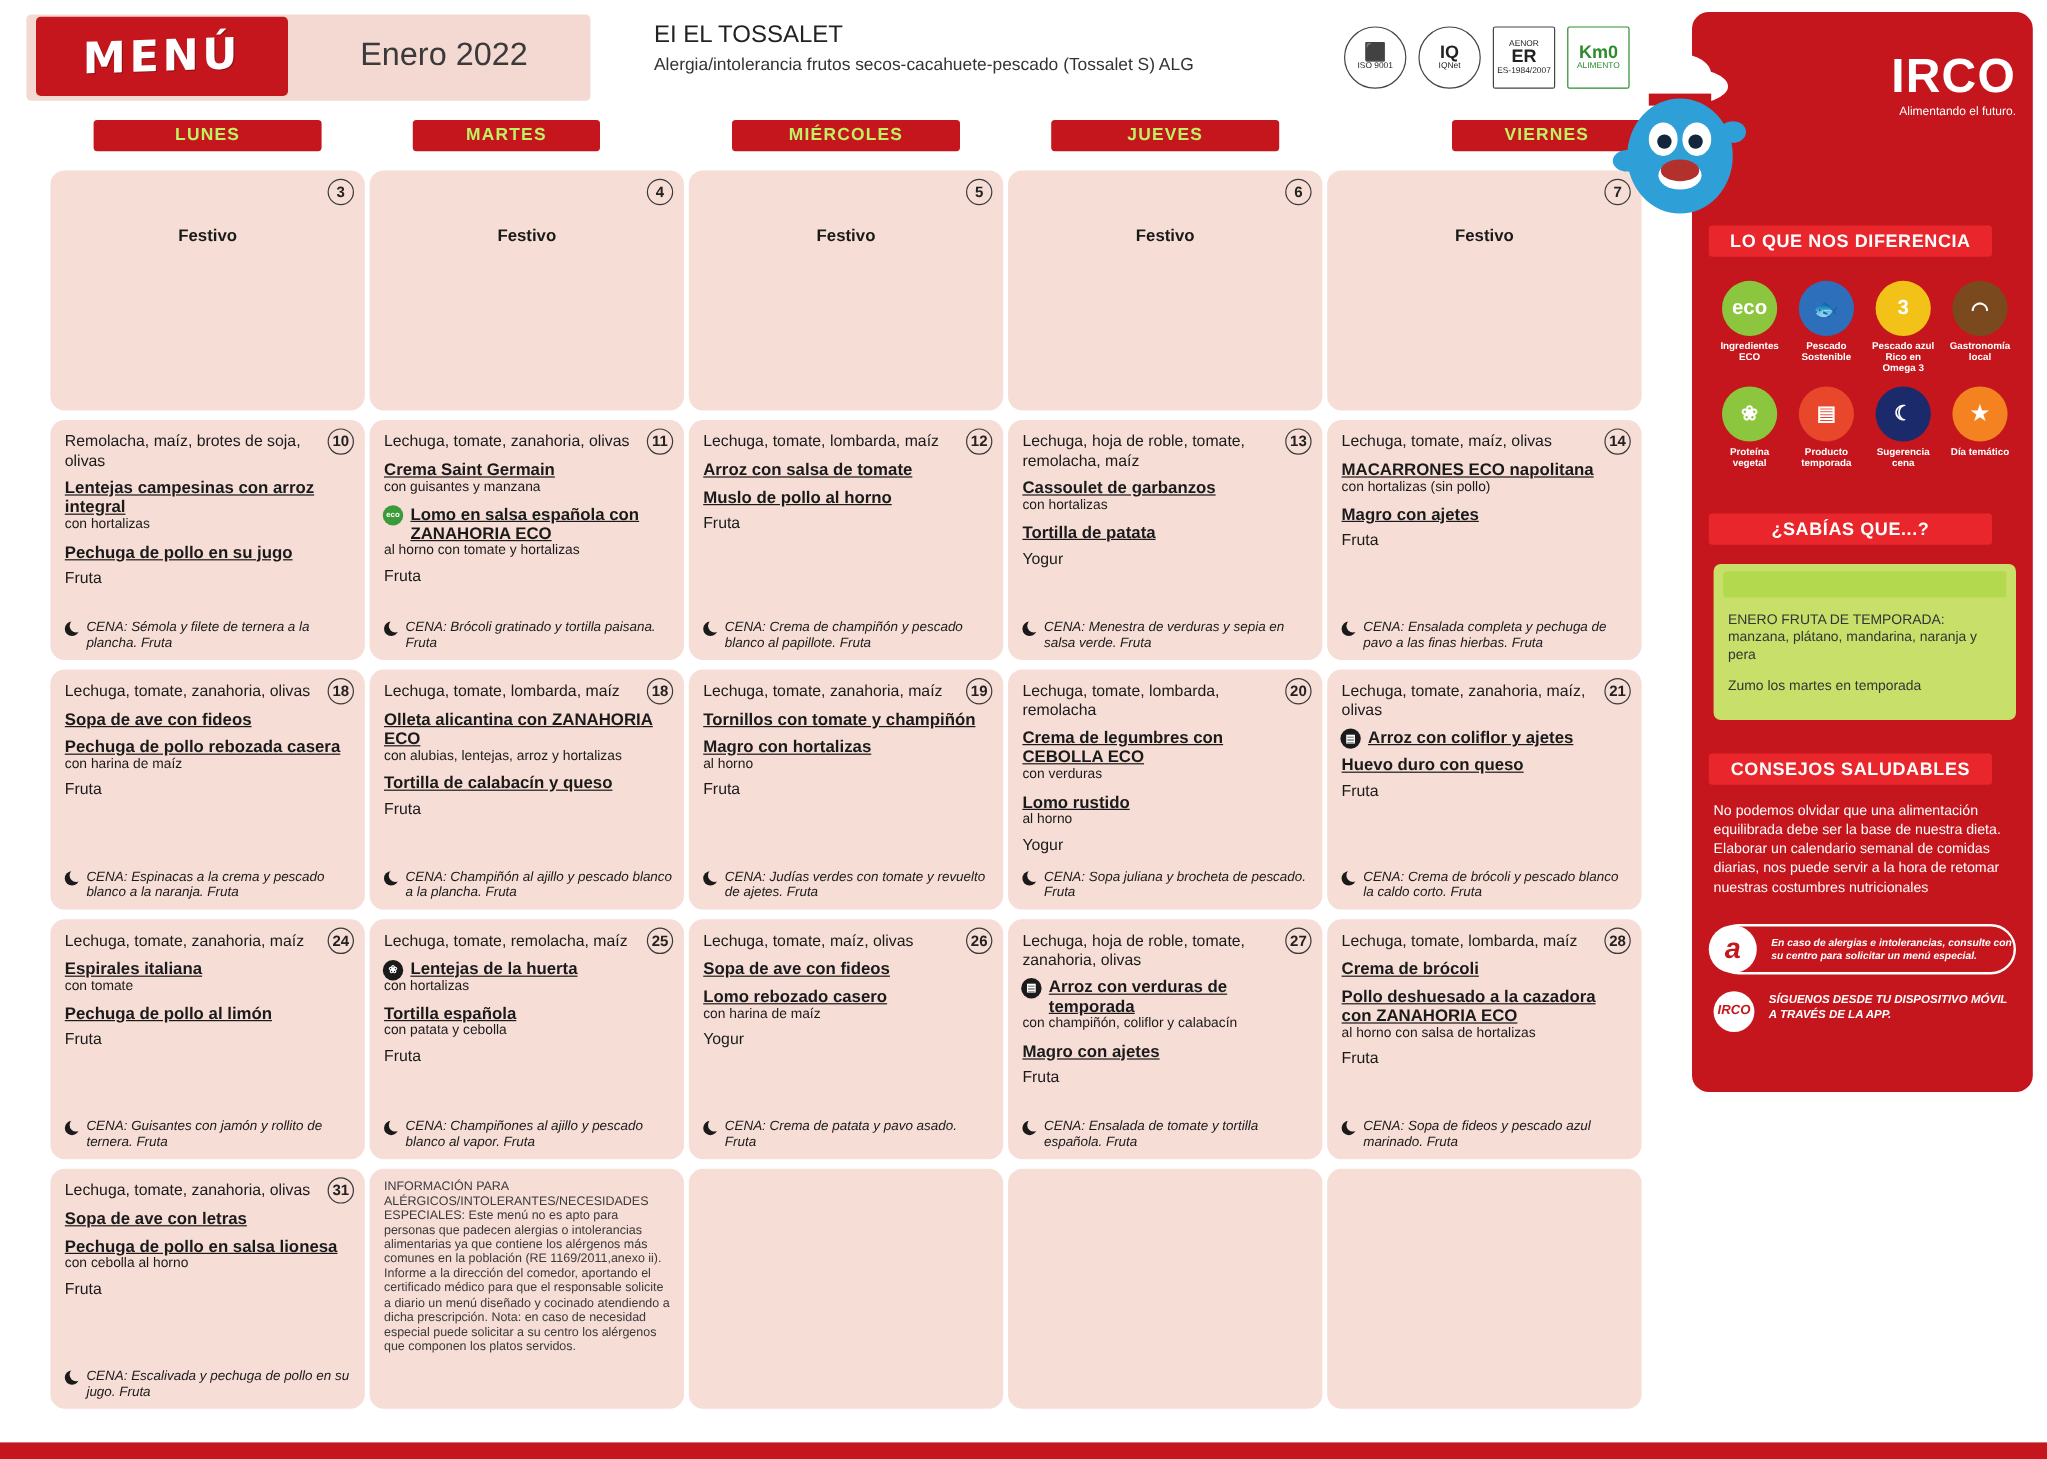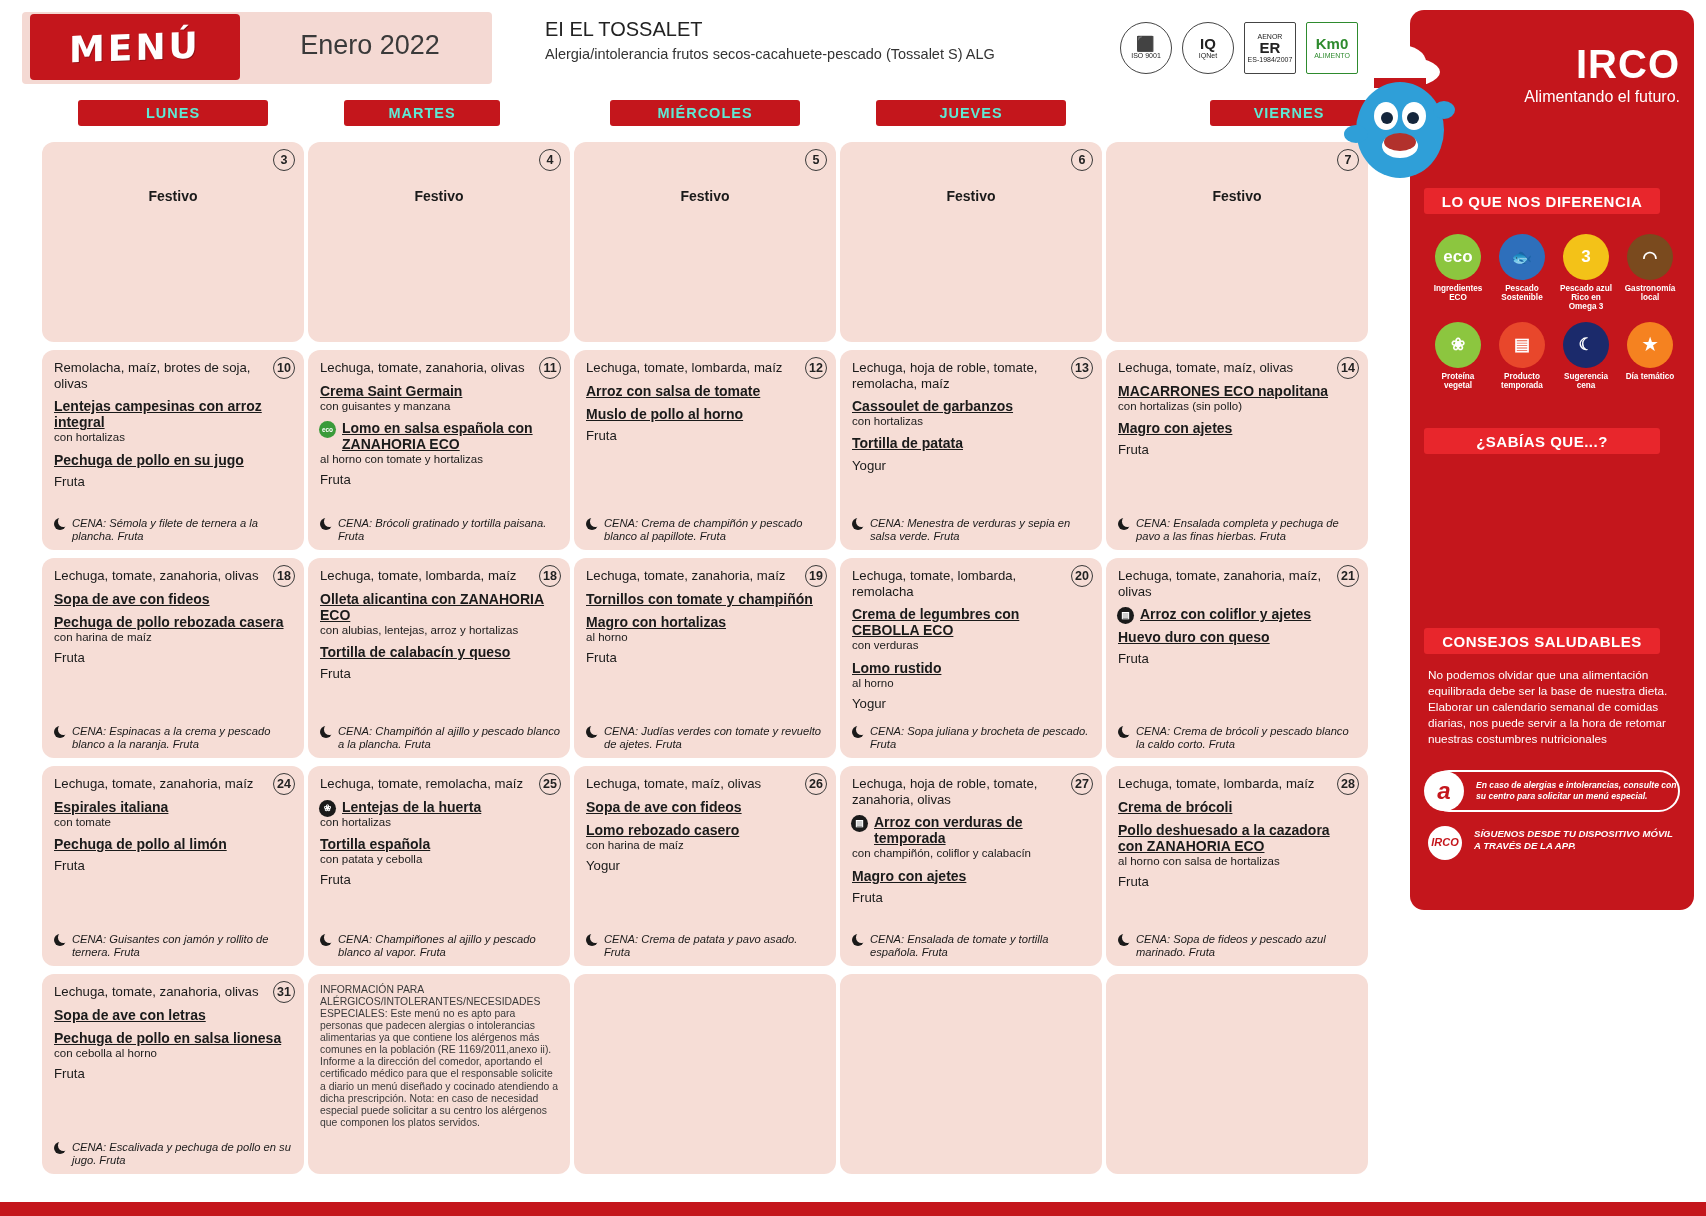--- a/index.html
+++ b/index.html
@@ -47,21 +47,21 @@
           font-size:7px; text-align:center; color:#222; line-height:1.05; padding:2px;
           border-radius:2px; }
   .cert.circle { border-radius:50%; }
   .cert.green { border-color:#2e8b2e; color:#2e8b2e; }
   .cert .big { font-size:15px; font-weight:bold; display:block; }
 
   
   .dayhead {
     position:absolute; top:100px; height:26px;
     background:#c4161c; border-radius:3px;
-    color:#5eead4; font-size:14.5px; font-weight:bold; letter-spacing:1px;
+    color:#bef264; font-size:14.5px; font-weight:bold; letter-spacing:1px;
     display:flex; align-items:center; justify-content:center;
   }
 
   
   .cell {
     position:absolute; background:#f6ddd6; border-radius:12px;
     padding:10px 12px 6px 12px; overflow:hidden;
   }
   .daynum {
     position:absolute; right:9px; top:7px; width:22px; height:22px;
@@ -102,21 +102,21 @@
     font-size:10.4px; line-height:1.16; color:#3a3a3a;
   }
 
   
   .rpanel {
     position:absolute; left:1410px; top:10px; width:284px; height:900px;
     background:#c4161c; border-radius:14px;padding-left:24px;
   }
   .irco-logo { position:absolute; right:14px; top:34px; text-align:right; color:#fff; }
   .irco-logo .name { font-size:40px; font-weight:bold; letter-spacing:1px; line-height:1; }
-  .irco-logo .tag { font-size:16px; margin-top:4px; }
+  .irco-logo .tag { font-size:10px; margin-top:4px; }
   .mascot {
     position:absolute; left:-82px; top:28px; width:150px; height:160px;
   }
   .rbanner {
     position:absolute; left:14px; width:236px; height:26px; background:#e8262c;
     border-radius:3px; color:#fff; font-size:15px; font-weight:bold;
     display:flex; align-items:center; justify-content:center; letter-spacing:.5px;
   }
   .icons-grid { position:absolute; left:22px; top:224px; width:250px;
     display:flex; flex-wrap:wrap; gap:10px 12px; }
@@ -440,20 +440,26 @@
         <div class="lbl">Sugerencia cena</div>
       </div>
       <div class="icon-item">
         <div class="icon-circle" style="background:#f58220;">★</div>
         <div class="lbl">Día temático</div>
       </div>
     </div>
 
     <div class="rbanner" style="top:418px;">¿SABÍAS QUE...?</div>
 
+    <div class="greenbox">
+      <div class="hl"></div>
+      <div>ENERO FRUTA DE TEMPORADA:</div>
+      <div>manzana, plátano, mandarina, naranja y pera</div>
+      <div style="margin-top:12px;">Zumo los martes en temporada</div>
+    </div>
 
     <div class="rbanner" style="top:618px;">CONSEJOS SALUDABLES</div>
 
     <div class="consejos-text">No podemos olvidar que una alimentación equilibrada debe ser la base de nuestra dieta. Elaborar un calendario semanal de comidas diarias, nos puede servir a la hora de retomar nuestras costumbres nutricionales</div>
 
     <div class="alergia-pill">
       <span class="acirc">a</span>
       <span>En caso de alergias e intolerancias, consulte con su centro para solicitar un menú especial.</span>
     </div>
 

